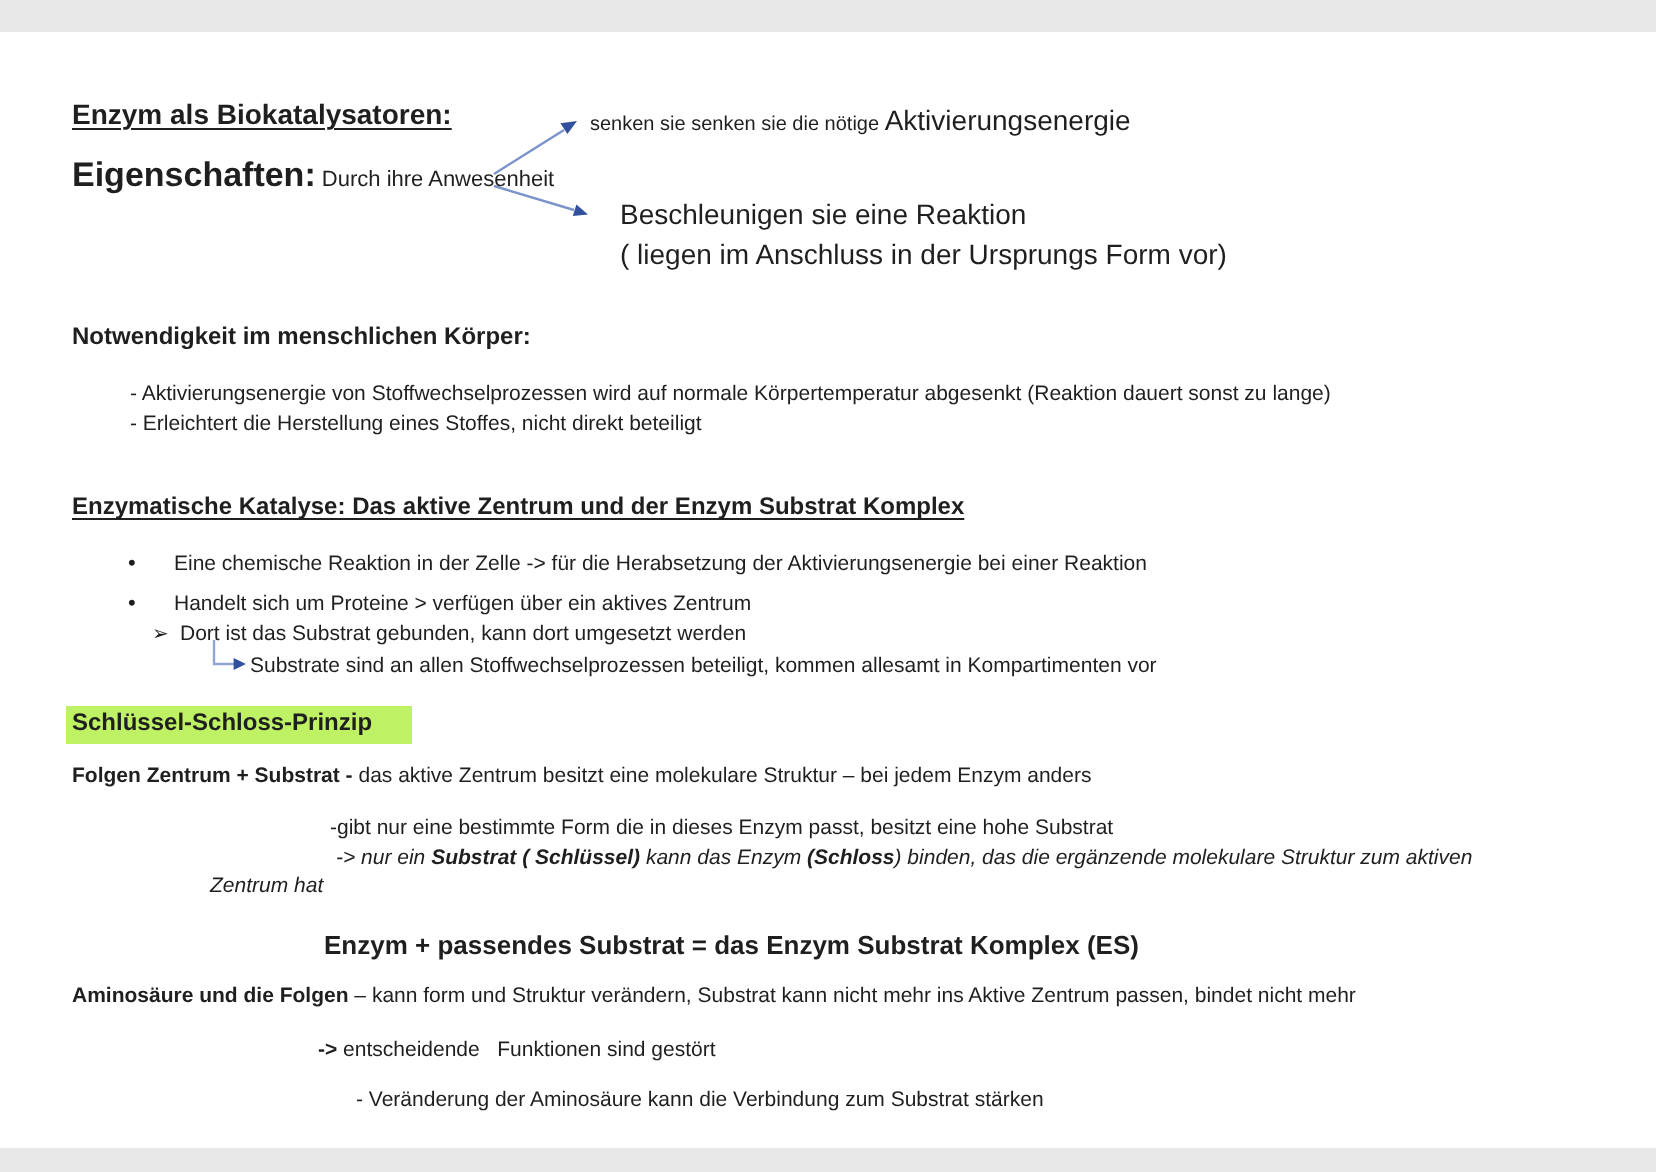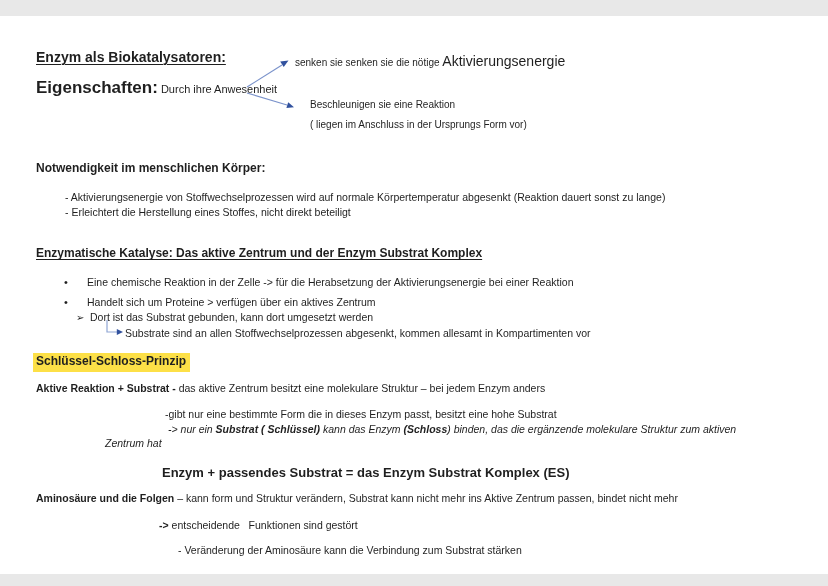--- a/index.html
+++ b/index.html
@@ -16,21 +16,21 @@
   .b{font-weight:bold;}
   .i{font-style:italic;}
   .u{text-decoration:underline;text-decoration-thickness:1.4px;text-underline-offset:2px;}
   .pre{white-space:pre;}
 
   .f-title{font-size:14px;}
   .f-h2{font-size:17px;}
   .f-h3{font-size:12px;}
   .f-body{font-size:10.5px;}
   .f-note{font-size:10px;}
-  .f-note2{font-size:10px;}
+  .f-note2{font-size:14px;}
   .f-tiny{font-size:14px;}
   .f-formula{font-size:13px;}
 
   #t-title{left:36px;top:33px;}
   #t-props{left:36px;top:62px;}
   #t-ann-top{left:295px;top:36px;}
   #t-ann-mid{left:310px;top:83px;}
   #t-ann-bottom{left:310px;top:103px;}
 
   #t-nec-head{left:36px;top:146px;}
@@ -39,21 +39,21 @@
 
   #t-cat-head{left:36px;top:231px;}
   #t-cat-b1{left:64px;top:260px;}
   #t-cat-b2{left:64px;top:280px;}
   #t-cat-sub{left:76px;top:295px;}
   #t-cat-note{left:125px;top:311px;}
 
   .bullet-glyph{display:inline-block;width:23px;font-size:11px;}
   .arrow-bullet-glyph{display:inline-block;width:14px;font-size:10px;}
 
-  #t-kl-head{left:33px;top:337px;background:#fde047;padding:2px 4px 3px 3px;}
+  #t-kl-head{left:33px;top:337px;background:#bef264;padding:2px 20px 3px 3px;}
   #t-kl-term{left:36px;top:366px;}
   #t-kl-l1{left:165px;top:392px;}
   #t-kl-l2{left:168px;top:407px;}
   #t-kl-l2b{left:105px;top:421px;}
   #t-kl-l3{left:167px;top:436px;}
   #t-kl-formula{left:162px;top:450px;}
 
   #t-am-term{left:36px;top:476px;}
   #t-am-l1{left:159px;top:503px;}
   #t-am-l2{left:178px;top:528px;}
@@ -98,25 +98,25 @@
   <div id="t-cat-head" class="abs f-h3 b u">Enzymatische Katalyse: Das aktive Zentrum und der Enzym Substrat Komplex</div>
   <div id="t-cat-b1" class="abs f-body">
     <span class="bullet-glyph">•</span><span>Eine chemische Reaktion in der Zelle -&gt; für die Herabsetzung der Aktivierungsenergie bei einer Reaktion</span>
   </div>
   <div id="t-cat-sub" class="abs f-body">
     <span class="arrow-bullet-glyph">➢</span><span>Dort ist das Substrat gebunden, kann dort umgesetzt werden</span>
   </div>
   <div id="t-cat-b2" class="abs f-body">
     <span class="bullet-glyph">•</span><span>Handelt sich um Proteine &gt; verfügen über ein aktives Zentrum</span>
   </div>
-  <div id="t-cat-note" class="abs f-body">Substrate sind an allen Stoffwechselprozessen abgesenkt, kommen allesamt in Kompartimenten vor</div>
+  <div id="t-cat-note" class="abs f-body">Substrate sind an allen Stoffwechselprozessen beteiligt, kommen allesamt in Kompartimenten vor</div>
 
   <div id="t-kl-head" class="abs f-h3 b">Schlüssel-Schloss-Prinzip</div>
   <div id="t-kl-term" class="abs f-body">
-    <span class="b pre">Aktive Reaktion + Substrat -</span><span class="pre"> das aktive Zentrum besitzt eine molekulare Struktur – bei jedem Enzym anders</span>
+    <span class="b pre">Folgen Zentrum + Substrat -</span><span class="pre"> das aktive Zentrum besitzt eine molekulare Struktur – bei jedem Enzym anders</span>
   </div>
   <div id="t-kl-l1" class="abs f-body">-gibt nur eine bestimmte Form die in dieses Enzym passt, besitzt eine hohe Substrat</div>
   <div id="t-kl-l2" class="abs f-body i">
     <span class="pre">-&gt; nur ein </span><span class="b pre">Substrat ( Schlüssel)</span><span class="pre"> kann das Enzym </span><span class="b pre">(Schloss</span><span class="pre">)</span><span class="pre"> binden, das die ergänzende molekulare Struktur zum aktiven</span>
   </div>
   <div id="t-kl-l2b" class="abs f-body i">Zentrum hat</div>
   <div id="t-kl-formula" class="abs f-formula b">Enzym + passendes Substrat = das Enzym Substrat Komplex (ES)</div>
 
   <div id="t-am-term" class="abs f-body">
     <span class="b pre">Aminosäure und die Folgen</span><span class="pre"> – kann form und Struktur verändern, Substrat kann nicht mehr ins Aktive Zentrum passen, bindet nicht mehr</span>

